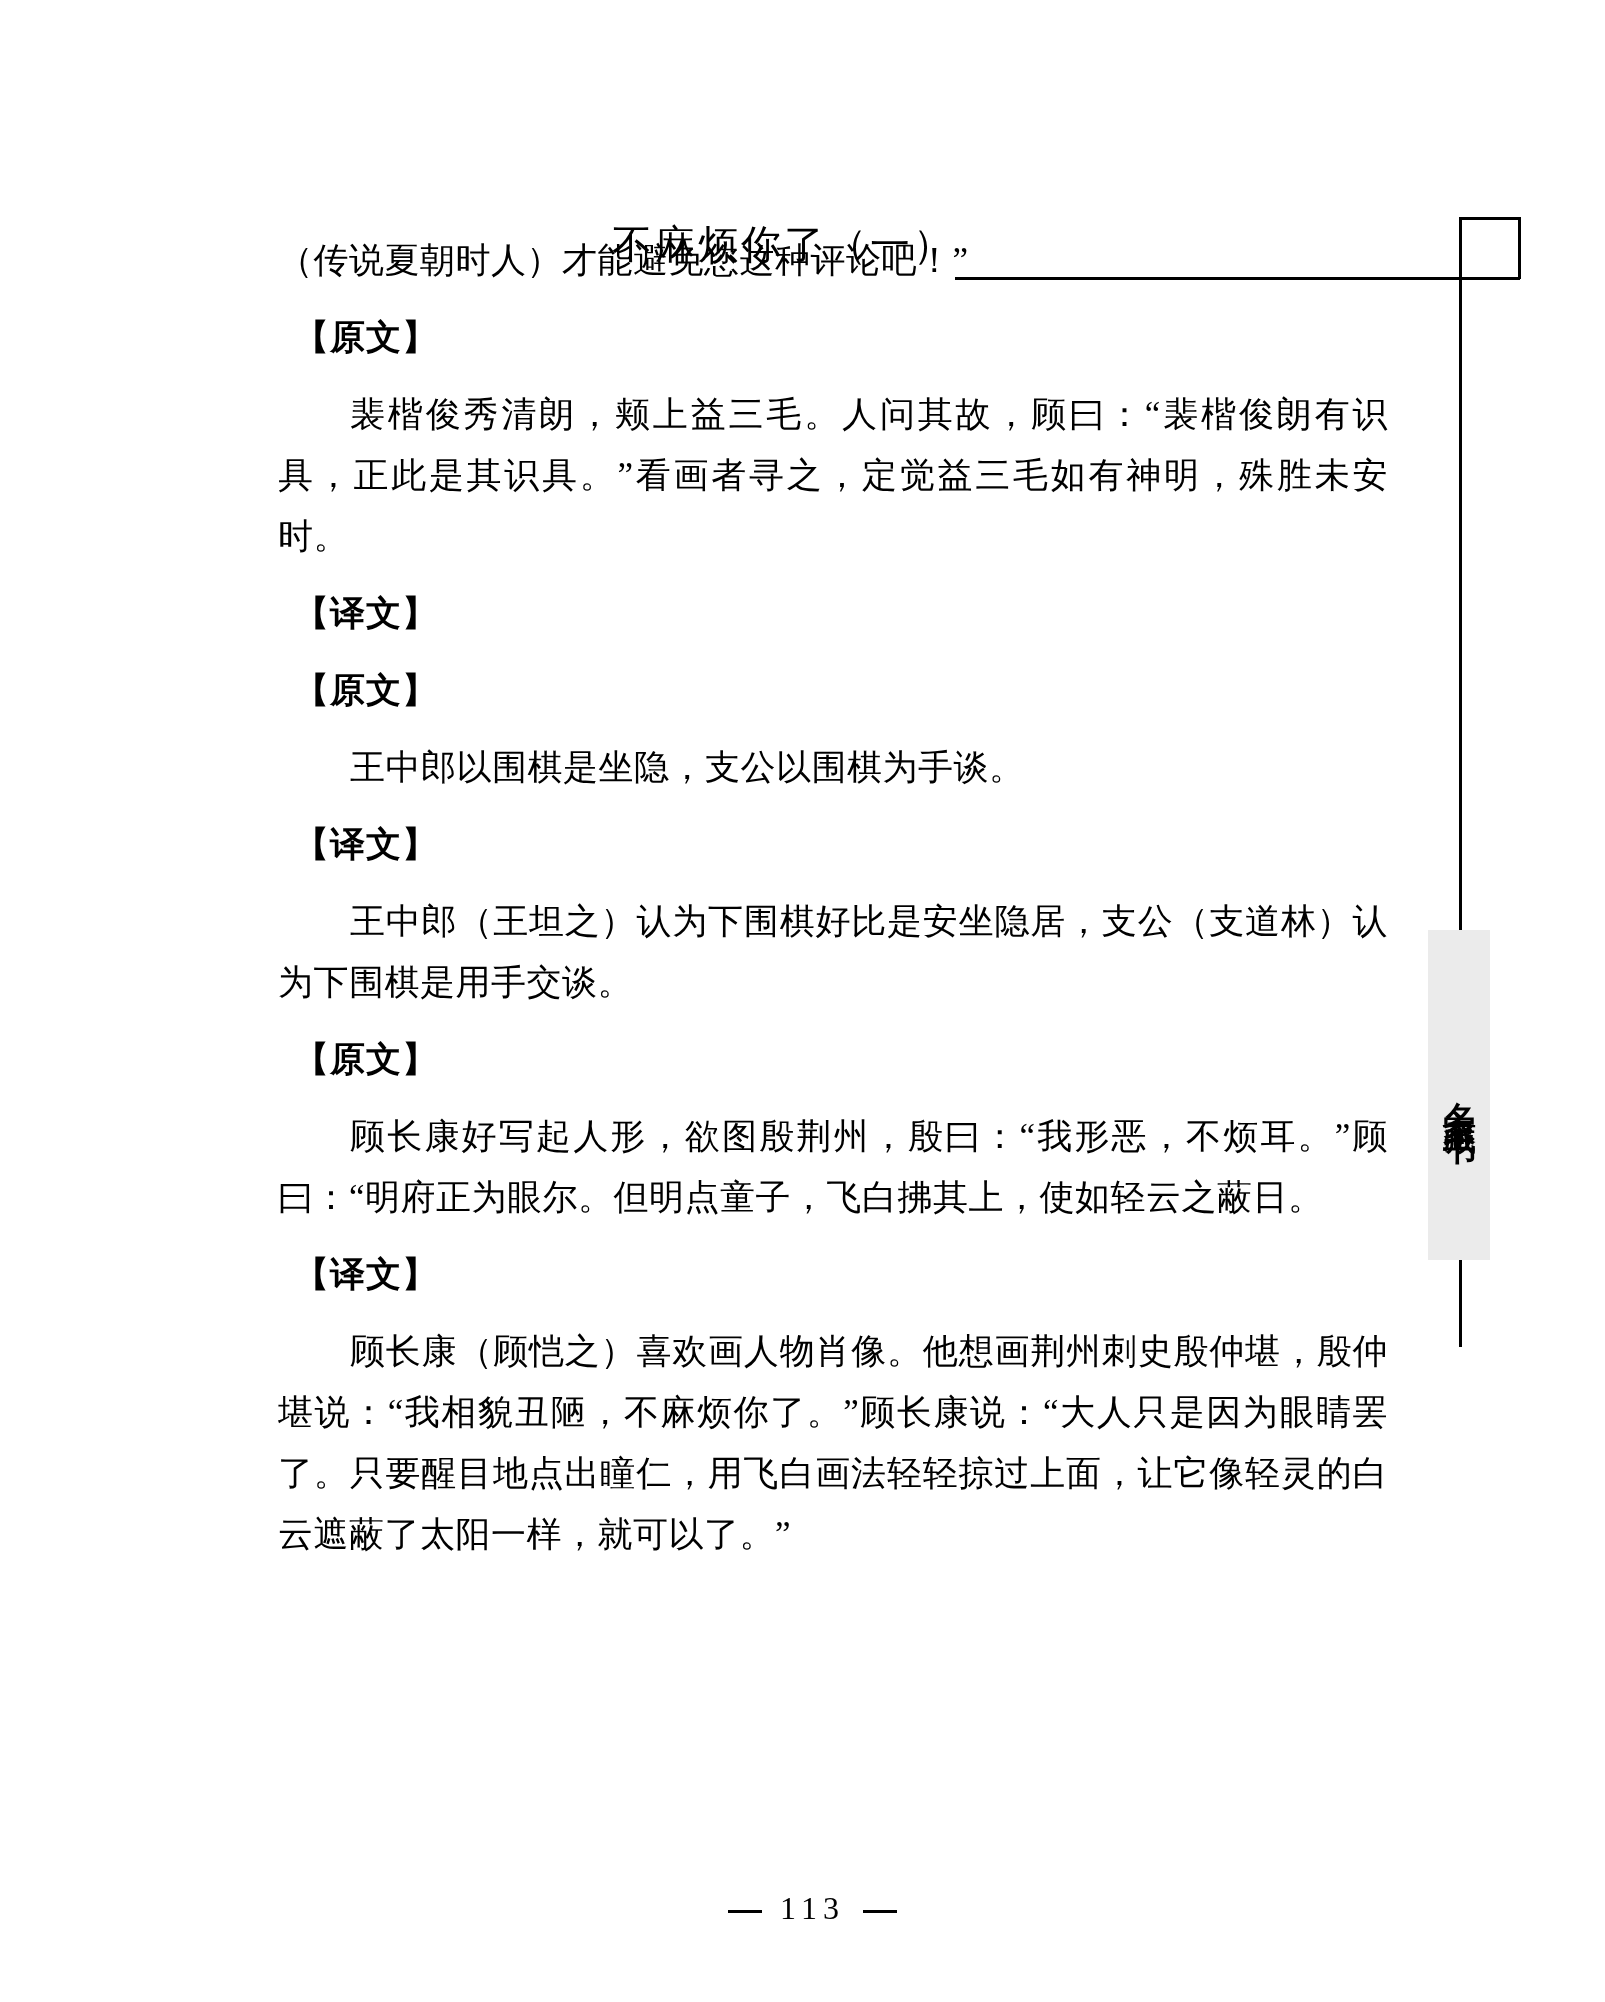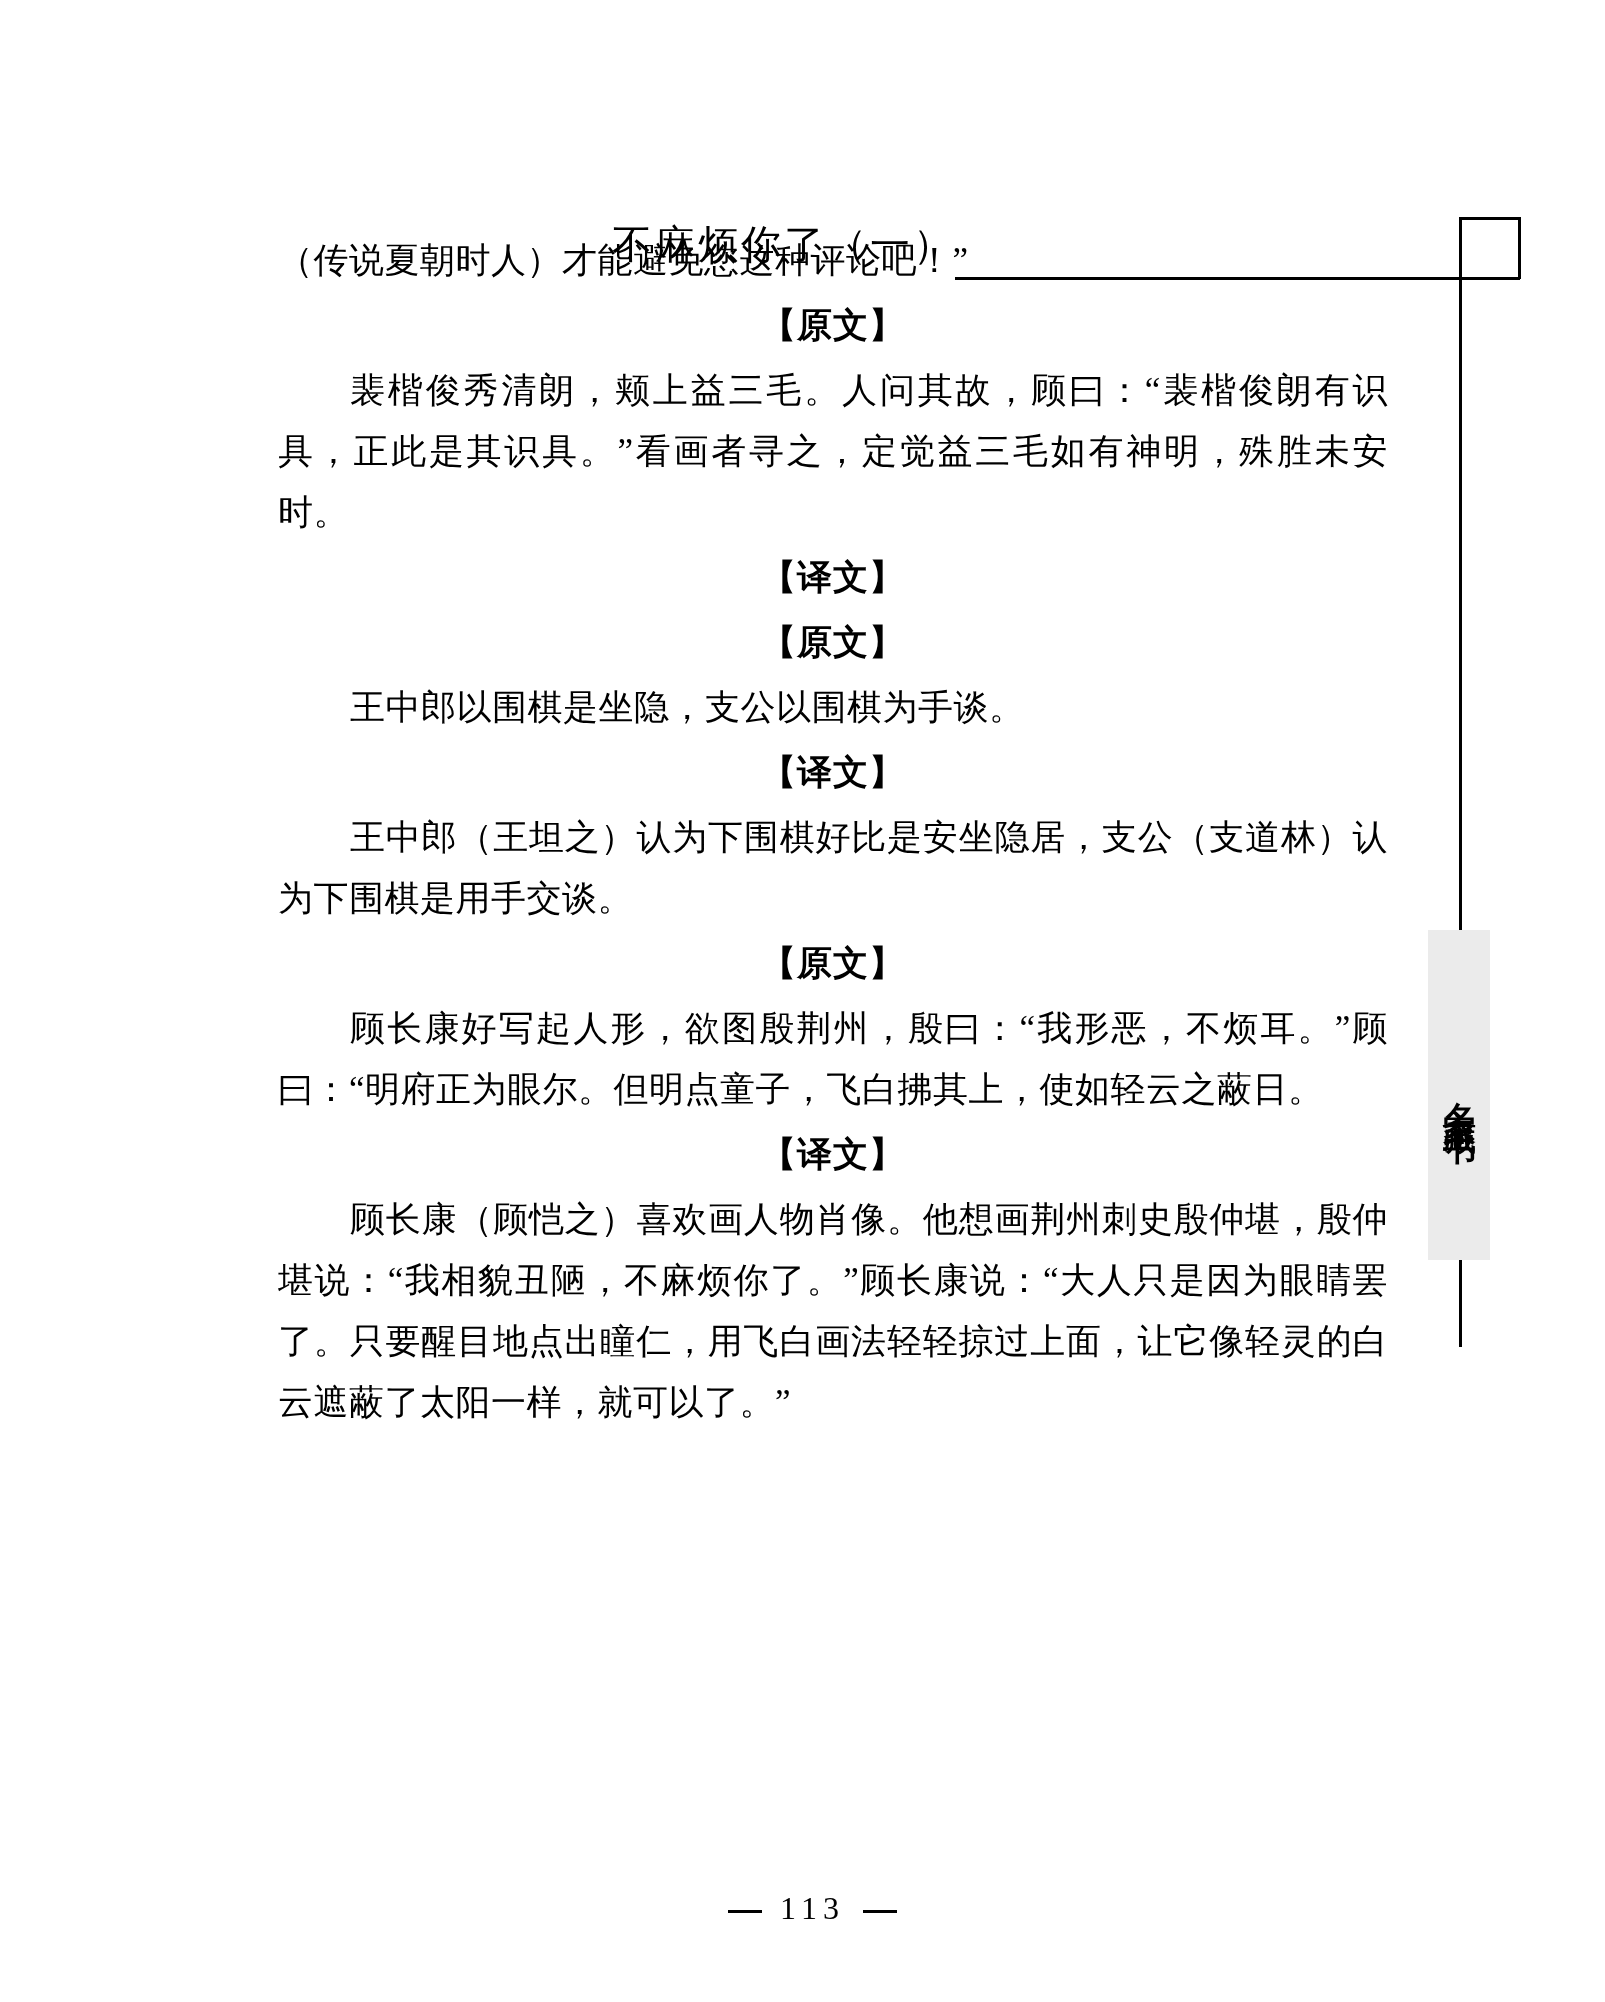--- a/index.html
+++ b/index.html
@@ -107,23 +107,22 @@
     letter-spacing: 0.5px;
     margin: 0 0 0 0;
   }
   .para.indent {
     text-indent: 72px;
   }
   .label {
     font-size: 35px;
     line-height: 61px;
     font-weight: bold;
-    margin: 4px;
+    margin: 16px;
     letter-spacing: 1px;
-    text-align: center;
   }
 
   
   .footer {
     position: absolute;
     left: 10px;
     top: 1890px;
     width: 1605px;
     text-align: center;
   }

